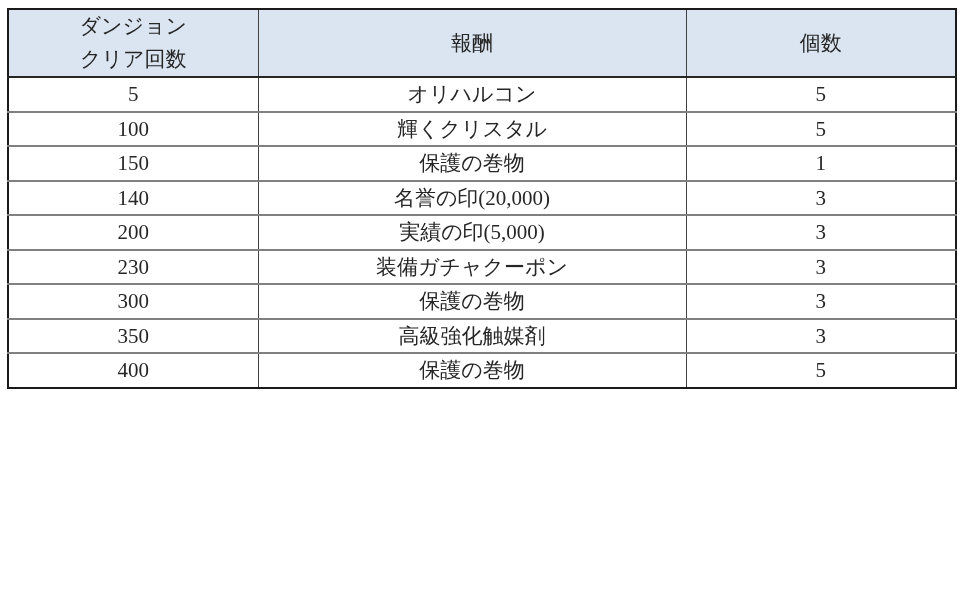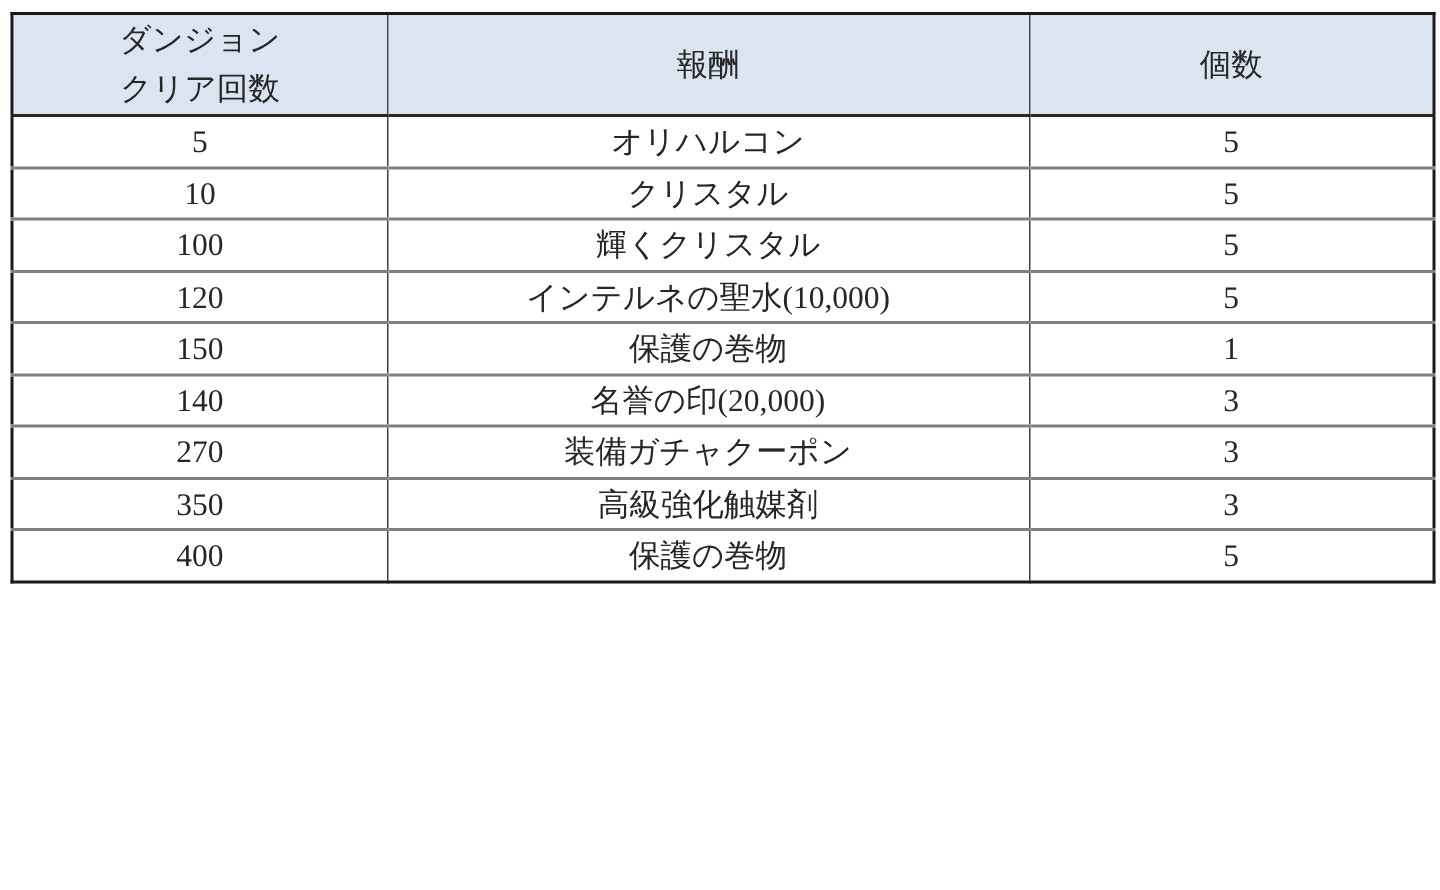--- a/index.html
+++ b/index.html
@@ -78,47 +78,47 @@
         <th>個数</th>
       </tr>
     </thead>
     <tbody>
         <tr>
           <td>5</td>
           <td>オリハルコン</td>
           <td>5</td>
         </tr>
         <tr>
-          <td>10</td>
-          <td>クリスタル</td>
-          <td>5</td>
-        </tr>
-        <tr>
           <td>100</td>
           <td>輝くクリスタル</td>
-          <td>5</td>
-        </tr>
-        <tr>
-          <td>120</td>
-          <td>インテルネの聖水(10,000)</td>
           <td>5</td>
         </tr>
         <tr>
           <td>150</td>
           <td>保護の巻物</td>
           <td>1</td>
         </tr>
         <tr>
           <td>140</td>
           <td>名誉の印(20,000)</td>
           <td>3</td>
         </tr>
         <tr>
-          <td>270</td>
+          <td>200</td>
+          <td>実績の印(5,000)</td>
+          <td>3</td>
+        </tr>
+        <tr>
+          <td>230</td>
           <td>装備ガチャクーポン</td>
+          <td>3</td>
+        </tr>
+        <tr>
+          <td>300</td>
+          <td>保護の巻物</td>
           <td>3</td>
         </tr>
         <tr>
           <td>350</td>
           <td>高級強化触媒剤</td>
           <td>3</td>
         </tr>
         <tr>
           <td>400</td>
           <td>保護の巻物</td>

